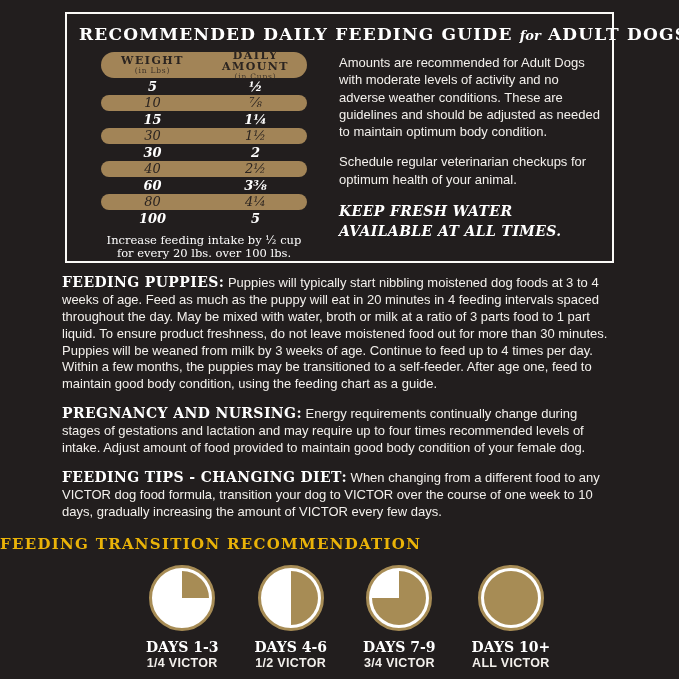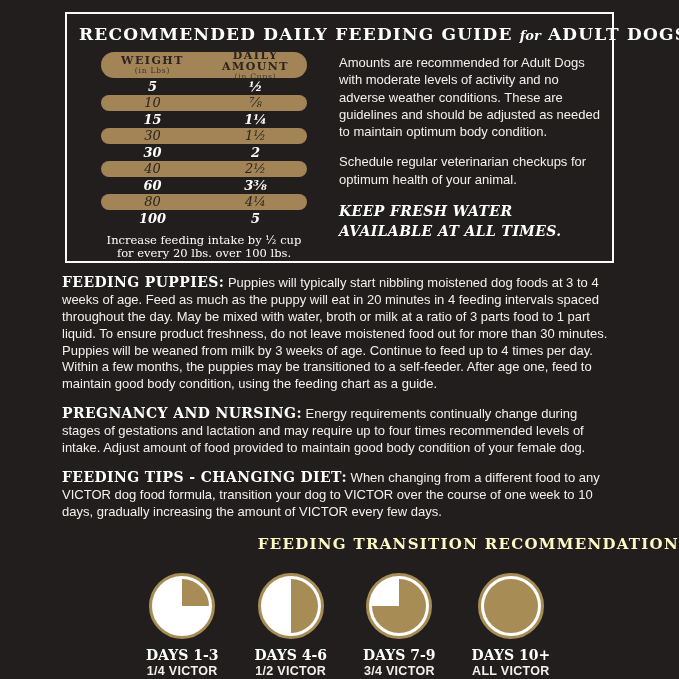--- a/index.html
+++ b/index.html
@@ -132,27 +132,27 @@
     font-weight:bold;
     font-size:14px;
     letter-spacing:.4px;
     color:#fff;
     text-align:center;
   }
 
   
   .transition{margin-top:14px;}
   .trans-title{
-    text-align:right;
+    text-align:left;
     font-family:"DejaVu Serif", serif;
     font-weight:bold;
     font-size:15px;
     letter-spacing:1.3px;
-    color:#fef9c3;
-    margin-bottom:20px;
+    color:#eab308;
+    margin-bottom:12px;
   }
   .pies{
     display:flex;
     justify-content:center;
     gap:36px;
     padding-left:17px;
   }
   .pie-step{display:flex;flex-direction:column;align-items:center;}
   .pie{
     width:66px;height:66px;

